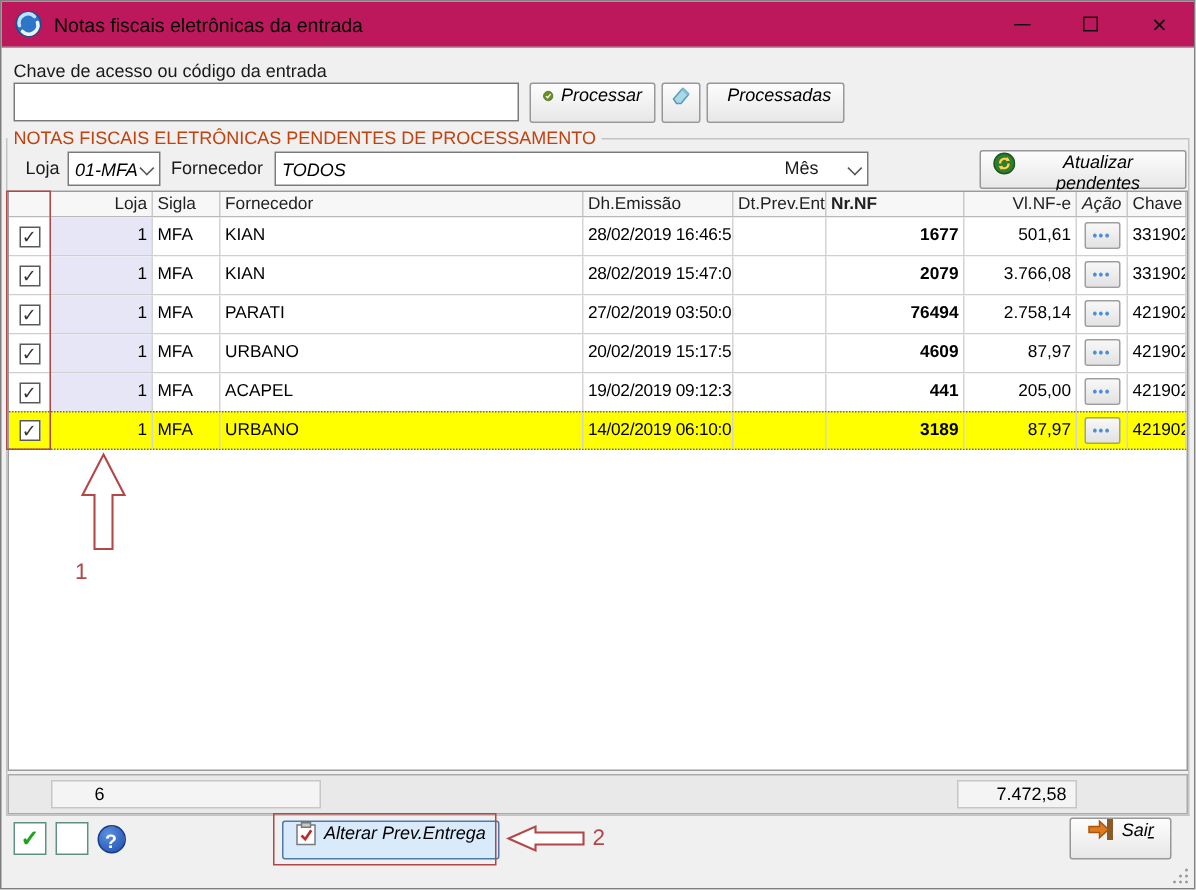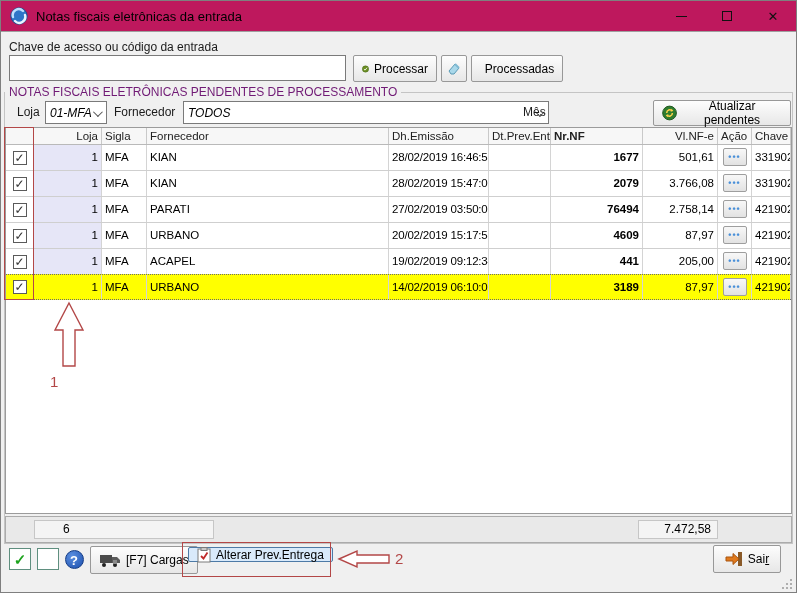--- a/index.html
+++ b/index.html
@@ -12,45 +12,45 @@
   .titlebar { position:absolute; left:0; top:0; right:0; height:31px; background:#be185d;
     border-bottom:1px solid #9f9f9f; display:flex; align-items:center; }
   .titlebar .title { font-size:13px; margin-left:8px; }
   .app-icon { width:18px; height:18px; margin-left:9px; }
   .win-btns { position:absolute; right:0; top:0; height:30px; display:flex; }
   .win-btn { width:46px; height:30px; display:flex; align-items:center; justify-content:center; cursor:default; }
   .glyph-min { width:11px; height:1px; background:#111; display:block; }
   .glyph-max { width:10px; height:10px; border:1px solid #111; display:block; }
   .glyph-close { font-size:13px; color:#111; line-height:1; }
   
-  .btn { position:absolute; display:flex; align-items:center; justify-content:center; gap:5px;
+  .btn { position:absolute; display:flex; align-items:flex-start; justify-content:center; gap:5px;
     background:linear-gradient(#fdfdfd,#e7e7e7); border:1px solid #989898; border-radius:2px;
-    font-size:12px; padding:0 8px; height:27px; }
+    font-size:12px; padding:0 8px; height:27px;font-style:italic; }
   .field-label { position:absolute; font-size:12px; color:#1a1a1a; white-space:nowrap; }
   .text-input { position:absolute; background:#fff; border:1px solid #7a7a7a; height:26px; padding:0 5px; font-size:12px; }
   .combo { position:absolute; background:#fff; border:1px solid #7a7a7a; height:23px;
     display:flex; align-items:center; padding:0 4px; font-size:12px;font-style:italic; }
   .combo .chevron { position:absolute; right:6px; top:8px; width:7px; height:7px;
     border-right:1px solid #555; border-bottom:1px solid #555; transform:rotate(45deg) translateY(-2px); }
   
   .groupbox-frame { position:absolute; left:3px; top:91px; width:789px; height:452px;
     border:1px solid #c4c4c4; border-top:none; }
   .groupbox-topline { position:absolute; left:358px; top:91px; width:433px; height:1px; background:#c4c4c4; }
-  .groupbox-caption { position:absolute; left:8px; top:84px; font-size:12px; color:#701a75; background:#f0f0f0; padding-right:4px; white-space:nowrap; }
+  .groupbox-caption { position:absolute; left:8px; top:84px; font-size:12px; color:#c2410c; background:#f0f0f0; padding-right:4px; white-space:nowrap; }
   
   .grid { position:absolute; left:4px; top:126px; width:787px; height:387px; background:#fff;
     border:1px solid #9b9b9b; overflow:hidden; }
   .grid-header { display:flex; height:17px; background:#f7f7f7; border-bottom:1px solid #b9b9b9; }
   .grid-header .hcell { font-size:11.5px; line-height:16px; color:#222; border-right:1px solid #c9c9c9; padding:0 3px; overflow:hidden; white-space:nowrap; }
   .grid-row { display:flex; height:26px; border-bottom:1px solid #cfcfcf; background:#fff; }
   .grid-row .cell { font-size:11.5px; line-height:25px; border-right:1px solid #d4d4d4; padding:0 3px;
     overflow:hidden; white-space:nowrap; }
   .c0{width:28px;} .c1{width:68px;} .c2{width:45px;} .c3{width:242px;} .c4{width:100px;}
   .c5{width:62px;} .c6{width:92px;font-weight:bold;} .c7{width:75px;} .c8{width:34px;} .c9{flex:1;}
-  .al-r{text-align:right;} .al-c{text-align:left;}
+  .al-r{text-align:right;} .al-c{text-align:center;font-style:italic;}
   .col-loja { background:#e6e6f7; }
   .cell-date { font-size:11px; letter-spacing:-0.2px; }
   .grid-row.selected { background:#ffff00; border-top:1px dotted #6a6a6a; border-bottom:1px dotted #6a6a6a; margin-top:-1px; }
   .grid-row.selected .col-loja { background:transparent; }
   .cb-cell { display:flex; align-items:center; justify-content:center; border-right:1px solid #d4d4d4; }
   .row-cb { width:14px; height:14px; background:#fff; border:1px solid #5a5a5a;
     font-size:12px; line-height:12px; text-align:center; color:#333; }
   .action-btn { width:24px; height:18px; margin:3px auto 0; background:linear-gradient(#f8f8f8,#e2e2e2);
     border:1px solid #9e9e9e; border-radius:2px; color:#4a90d9; font-size:9px; font-weight:bold;
     letter-spacing:1px; line-height:16px; text-align:center; }
@@ -63,21 +63,21 @@
   .status-total { left:632px; width:80px; padding-right:6px; text-align:right; }
   
   .cb-btn { position:absolute; top:547px; width:22px; height:22px; background:#fff;
     border:1px solid #5f8f7f; display:flex; align-items:center; justify-content:center; }
   .cb-btn .check { color:#1da31d; font-weight:bold; font-size:15px; line-height:1; }
   .icon-btn-help { position:absolute; left:61px; top:546px; width:24px; height:24px; border:none; background:transparent;
     display:flex; align-items:center; justify-content:center; }
   .help-circle { width:19px; height:19px; border-radius:50%; background:radial-gradient(circle at 35% 30%, #5b8fe0, #1b4fae);
     color:#fff; font-weight:bold; font-size:13px; line-height:19px; text-align:center; border:1px solid #143c86; }
   .btn-cargas { left:89px; top:545px; height:28px; }
-  .btn-alterar { left:187px; top:546px; height:15px; background:#d9eafb; border:1px solid #4d7aa6; }
+  .btn-alterar { left:187px; top:546px; height:26px; background:#d9eafb; border:1px solid #4d7aa6; }
   .btn-sair { left:712px; top:544px; width:68px; height:28px; }
   .sair-key { text-decoration:underline; }
   
   .ann { position:absolute; pointer-events:none; }
   .ann-rect { border:1px solid #b34747; }
   .ann-label { color:#b34747; font-size:15px; font-family:"Liberation Sans", sans-serif; }
   
   .grip { position:absolute; right:3px; bottom:3px; width:11px; height:11px; }
 </style>
 </head>
@@ -135,21 +135,21 @@
   <div class="groupbox-topline"></div>
   <span class="groupbox-caption">NOTAS FISCAIS ELETRÔNICAS PENDENTES DE PROCESSAMENTO</span>
 
   <label class="field-label" style="left:16px; top:104px;">Loja</label>
   <div class="combo" style="left:44px; top:100px; width:62px;">
     <span>01-MFA</span>
     <span class="chevron"></span>
   </div>
 
   <label class="field-label" style="left:113px; top:104px;">Fornecedor</label>
-  <div class="combo" style="left:182px; top:100px; width:366px;text-align:right;">
+  <div class="combo" style="left:182px; top:100px; width:396px;text-align:right;">
     <span>TODOS</span>
     <span class="chevron"></span>
   </div>
 
   <label class="field-label" style="left:522px; top:104px;">Mês</label>
 
   <button class="btn" style="left:652px; top:99px; width:138px; height:26px;">
     <svg width="16" height="16" viewBox="0 0 16 16">
       <circle cx="8" cy="8" r="7.3" fill="#2f7d2f" stroke="#1d551d"></circle>
       <path d="M5 8 A3.2 3.2 0 0 1 10.8 6" fill="none" stroke="#ffd24a" stroke-width="1.6"></path>
@@ -280,30 +280,20 @@
 
   <div class="cb-btn" style="left:8px;">
     <span class="check">✓</span>
   </div>
   <div class="cb-btn" style="left:36px;"></div>
 
   <button class="icon-btn-help">
     <span class="help-circle">?</span>
   </button>
 
-  <button class="btn btn-cargas">
-    <svg width="22" height="15" viewBox="0 0 22 15">
-      <rect x="1" y="2" width="12" height="8" fill="#4a4a4a"></rect>
-      <path d="M13 4 h5 l3 3 v3 h-8 z" fill="#5a5a5a"></path>
-      <circle cx="5" cy="12" r="2" fill="#222"></circle>
-      <circle cx="16" cy="12" r="2" fill="#222"></circle>
-      <rect x="14" y="7" width="4" height="4" fill="#8a8a8a"></rect>
-    </svg>
-    <span>[F7] Cargas</span>
-  </button>
 
   <button class="btn btn-alterar">
     <svg width="14" height="16" viewBox="0 0 14 16">
       <rect x="1" y="2" width="12" height="13" fill="#fff" stroke="#7a7a7a"></rect>
       <rect x="4" y="0.5" width="6" height="3" fill="#c9c9c9" stroke="#7a7a7a"></rect>
       <path d="M4 9 L6.5 11.5 L10.5 5.5" fill="none" stroke="#c02a2a" stroke-width="1.8"></path>
     </svg>
     <span>Alterar Prev.Entrega</span>
   </button>
 

